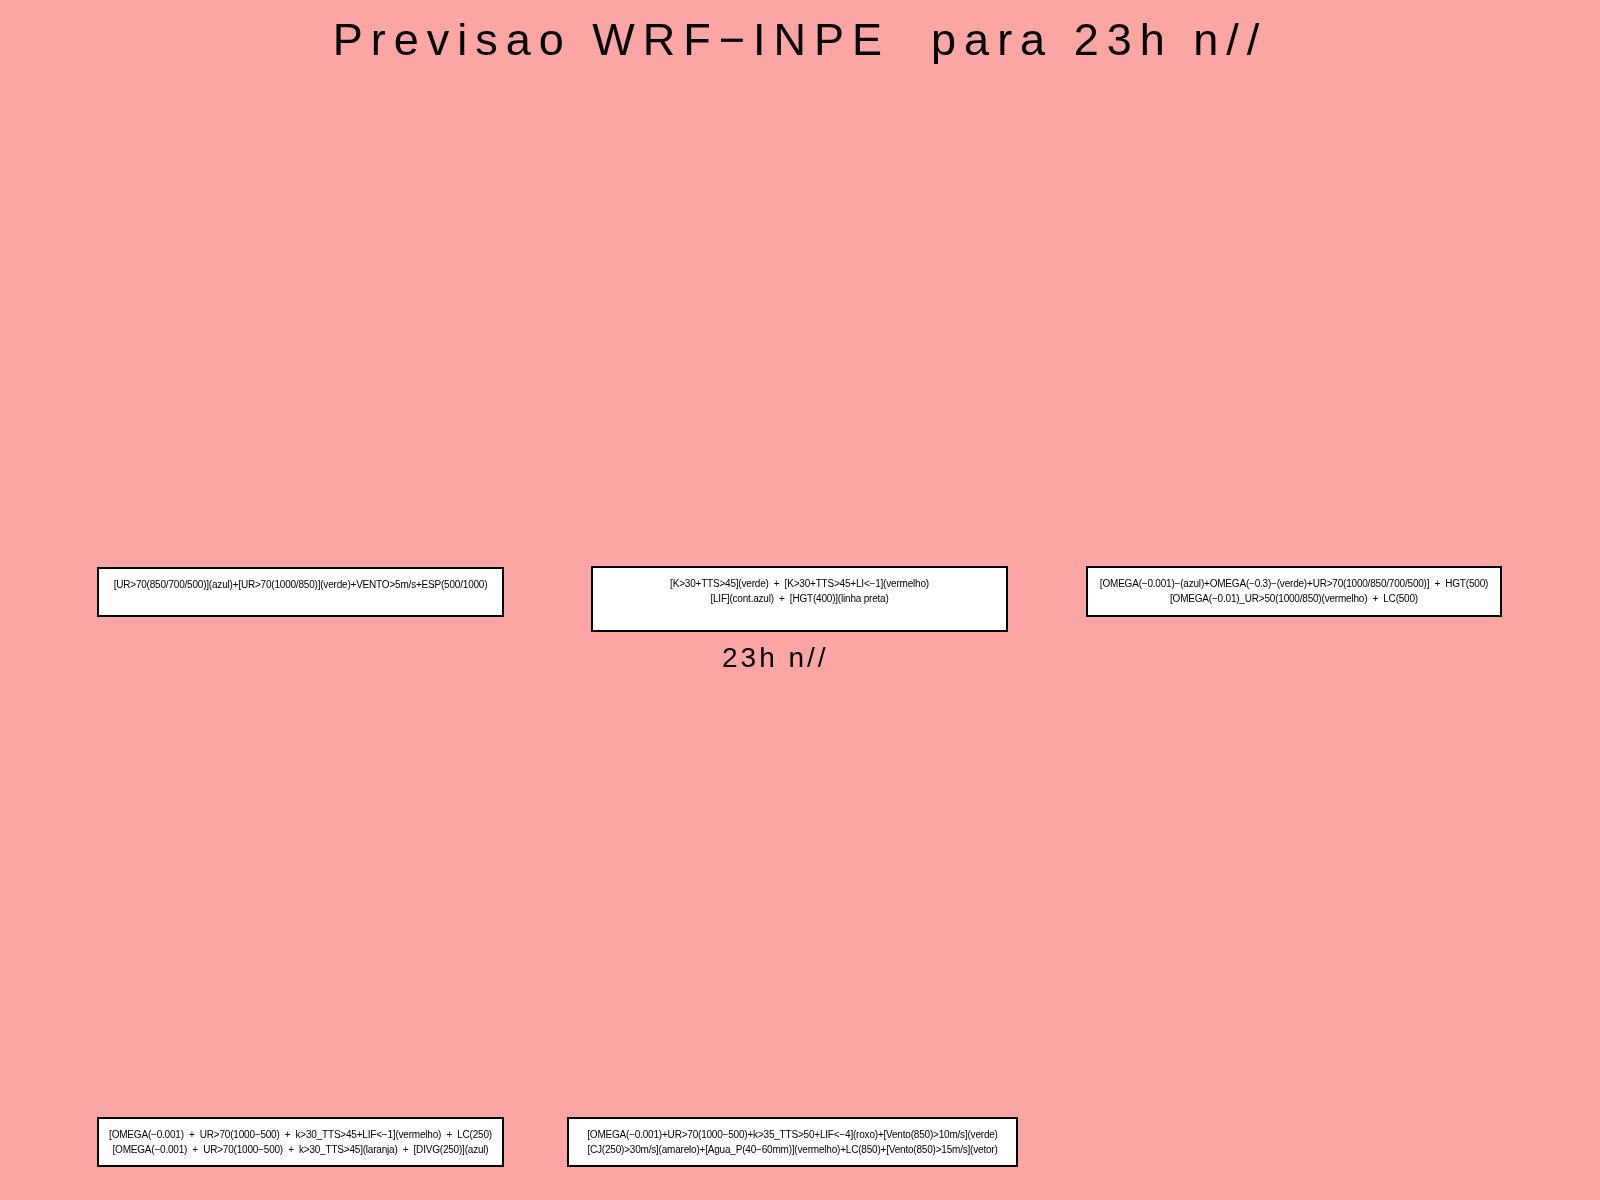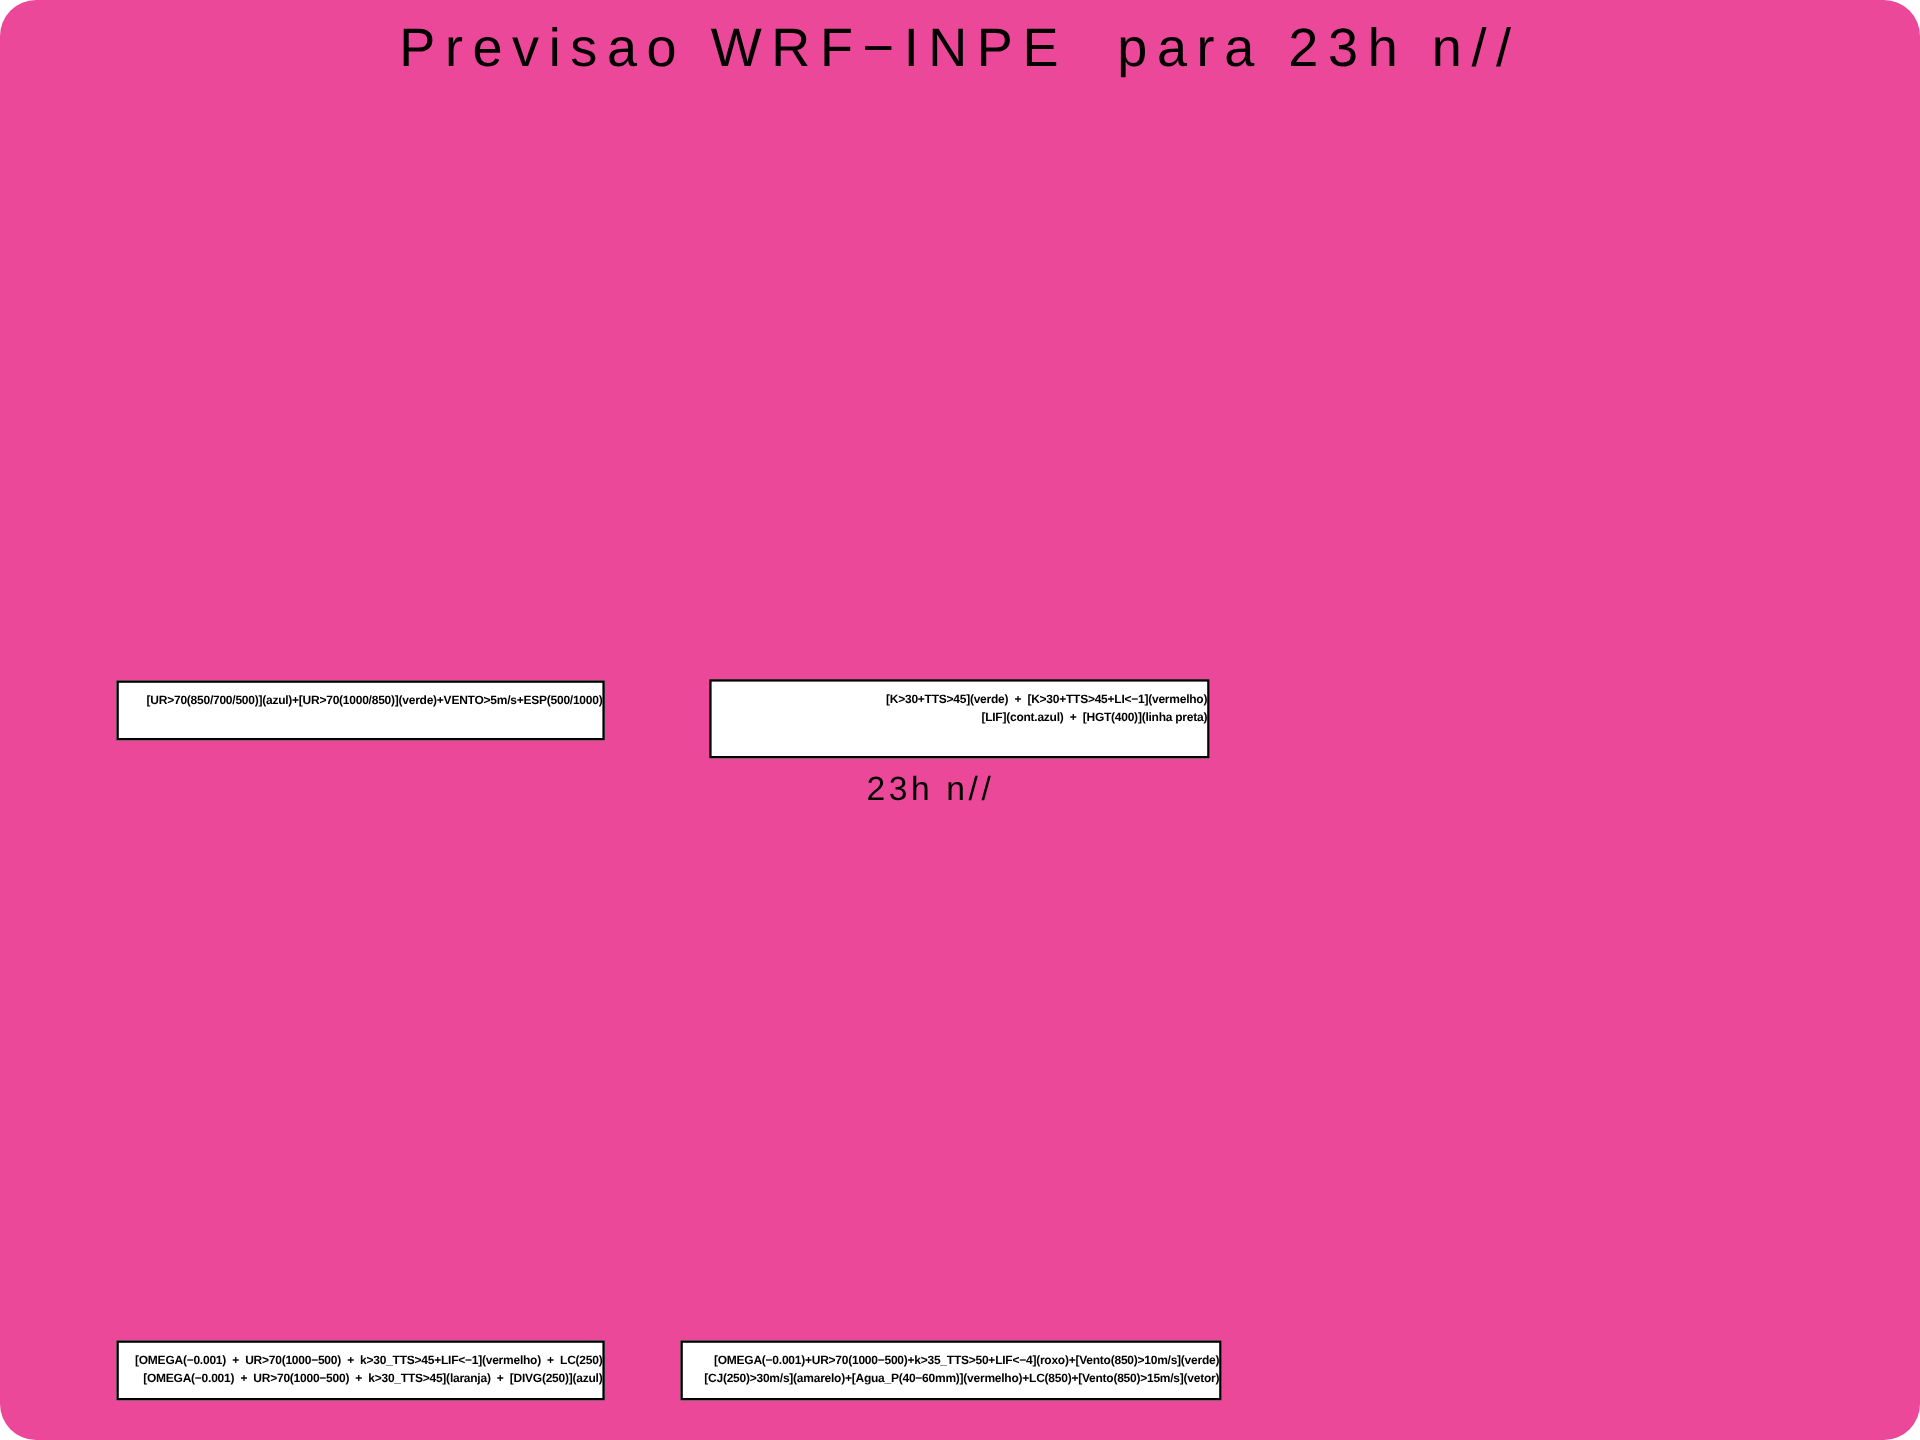--- a/index.html
+++ b/index.html
@@ -6,23 +6,22 @@
     margin: 0;
     padding: 0;
     background: #ffffff;
     font-family: "Liberation Sans", sans-serif;
     color: #000000;
   }
   .page {
     position: relative;
     width: 1600px;
     height: 1200px;
-    background: #ec4899;
+    background: #fca5a5;
     overflow: hidden;
-    border-radius: 30px;
   }
   .title {
     position: absolute;
     top: 14px;
     left: 0;
     width: 100%;
     text-align: center;
     font-size: 45px;
     font-weight: 300;
     letter-spacing: 8px;
@@ -32,25 +31,24 @@
     position: absolute;
     box-sizing: border-box;
     border: 2px solid #000000;
     background: #ffffff;
     text-align: center;
     padding-top: 8px;
     overflow: visible;
   }
   .box-line {
     font-size: 10px;
-    font-weight: bold;
+    font-weight: normal;
     line-height: 15px;
     letter-spacing: -0.2px;
     white-space: pre;
-    text-align: right;
   }
   .b1 { left: 97px;   top: 567px;  width: 407px; height: 50px; }
   .b2 { left: 591px;  top: 566px;  width: 417px; height: 66px; }
   .b3 { left: 1086px; top: 566px;  width: 416px; height: 51px; }
   .b4 { left: 97px;   top: 1117px; width: 407px; height: 50px; }
   .b5 { left: 567px;  top: 1117px; width: 451px; height: 50px; }
   .b6 { left: 1086px; top: 1117px; width: 416px; height: 50px; }
   .frame-label {
     position: absolute;
     top: 642px;
@@ -80,20 +78,24 @@
 
   <div class="cbox b1">
     <div class="box-line">[UR&gt;70(850/700/500)](azul)+[UR&gt;70(1000/850)](verde)+VENTO&gt;5m/s+ESP(500/1000)</div>
   </div>
 
   <div class="cbox b2">
     <div class="box-line">[K&gt;30+TTS&gt;45](verde)  +  [K&gt;30+TTS&gt;45+LI&lt;−1](vermelho)</div>
     <div class="box-line">[LIF](cont.azul)  +  [HGT(400)](linha preta)</div>
   </div>
 
+  <div class="cbox b3">
+    <div class="box-line">[OMEGA(−0.001)−(azul)+OMEGA(−0.3)−(verde)+UR&gt;70(1000/850/700/500)]  +  HGT(500)</div>
+    <div class="box-line">[OMEGA(−0.01)_UR&gt;50(1000/850)(vermelho)  +  LC(500)</div>
+  </div>
 
   <div class="frame-label">23h n//</div>
 
   <div class="cbox b4">
     <div class="box-line">[OMEGA(−0.001)  +  UR&gt;70(1000−500)  +  k&gt;30_TTS&gt;45+LIF&lt;−1](vermelho)  +  LC(250)</div>
     <div class="box-line">[OMEGA(−0.001)  +  UR&gt;70(1000−500)  +  k&gt;30_TTS&gt;45](laranja)  +  [DIVG(250)](azul)</div>
   </div>
 
   <div class="cbox b5">
     <div class="box-line">[OMEGA(−0.001)+UR&gt;70(1000−500)+k&gt;35_TTS&gt;50+LIF&lt;−4](roxo)+[Vento(850)&gt;10m/s](verde)</div>

